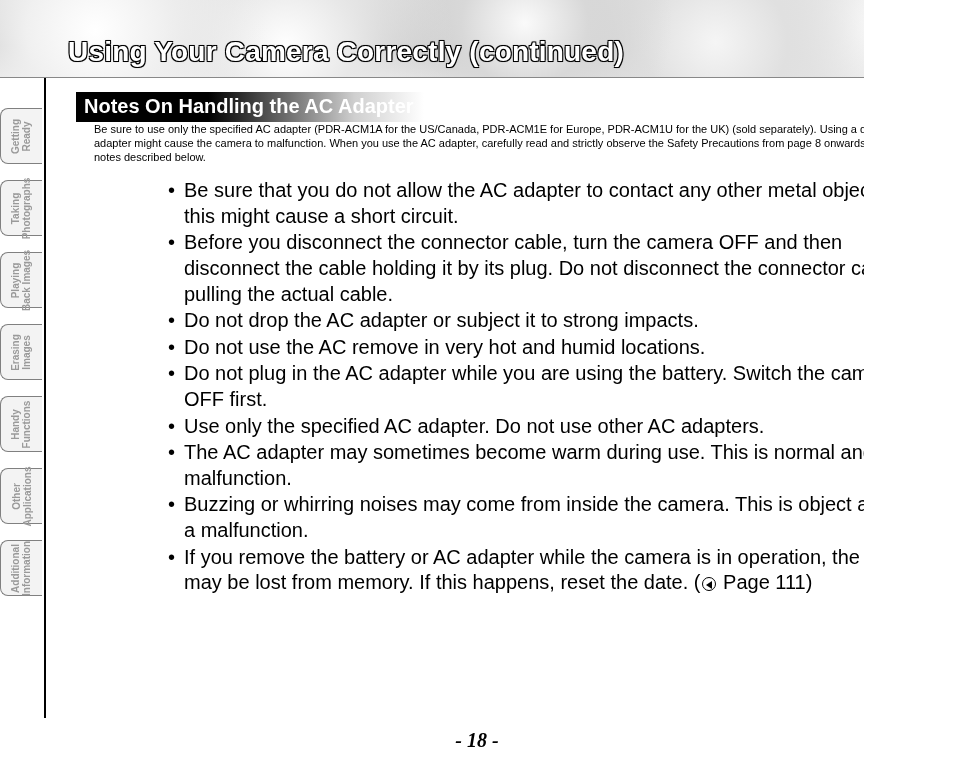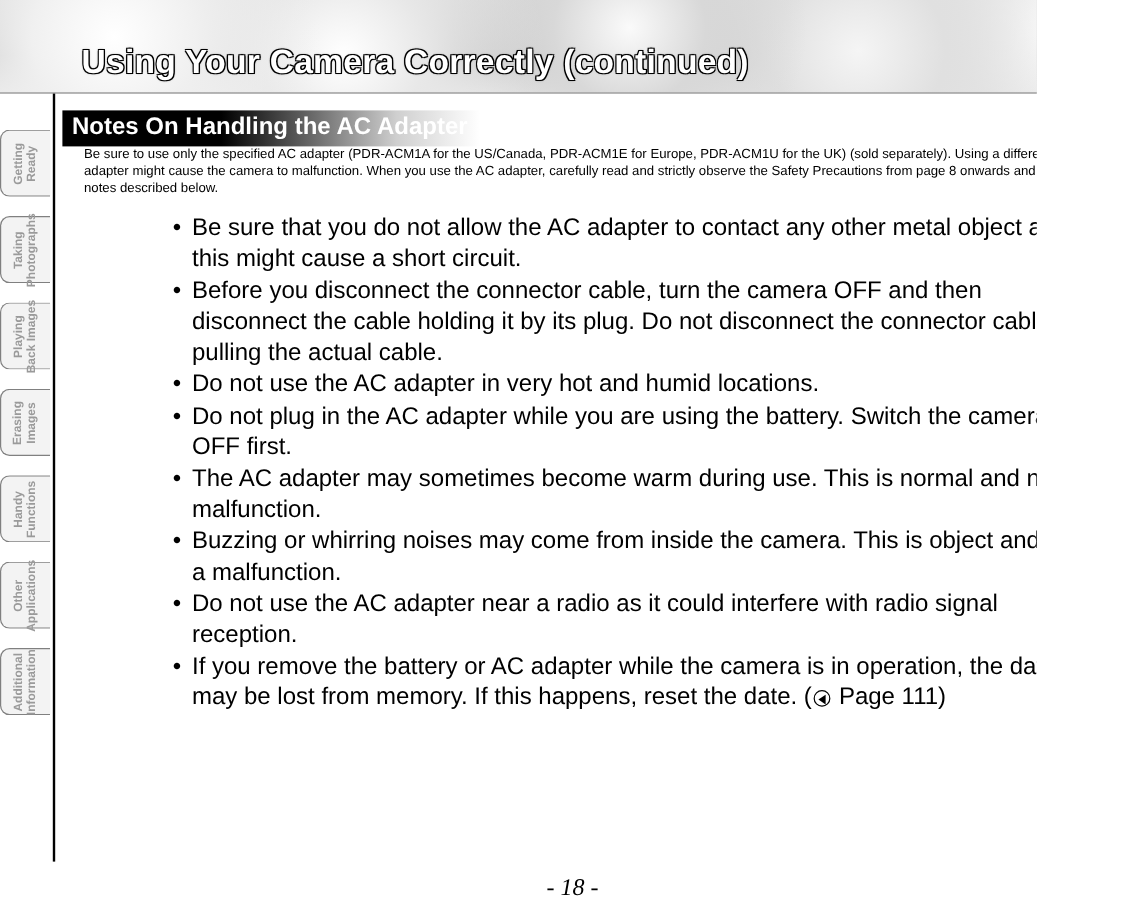--- a/index.html
+++ b/index.html
@@ -35,42 +35,42 @@
     display:flex; align-items:center; justify-content:center;
     position:relative;
   }
   .tab-label {
     transform:rotate(-90deg);
     white-space:nowrap;
     font-size:10px; font-weight:bold; color:#9a9a9a;
     line-height:1.05; text-align:center;
   }
   
-  .content { position:absolute; left:52px; top:92px; width:870px; }
+  .content { position:absolute; left:76px; top:92px; width:870px; }
   .section-header {
     font-size:20px; font-weight:bold; color:#fff;
     padding:3px 10px 4px 8px;
     background:linear-gradient(90deg,#000 0%, #000 38%, #6a6a6a 60%, #cfcfcf 80%, #fff 100%);
     display:inline-block; min-width:340px;
   }
   .intro { margin:0 18px 0 18px; font-size:11px; line-height:1.28; }
   .bullets { margin:14px 18px 0 92px; }
   .bullets li { list-style:none; position:relative; padding-left:16px; font-size:20px; line-height:1.28; margin-bottom:1px; }
   .bullets li::before { content:"•"; position:absolute; left:0; top:0; }
   .reficon {
     display:inline-block; width:14px; height:14px; border:1.5px solid #000; border-radius:50%;
     vertical-align:-2px; position:relative; margin:0 2px 0 1px;
   }
   .reficon::after {
     content:""; position:absolute; left:3px; top:3px; width:0; height:0;
     border-top:4px solid transparent; border-bottom:4px solid transparent; border-right:6px solid #000;
   }
   .page-number {
     position:absolute; left:0; bottom:18px; width:954px; text-align:center;
-    font-style:italic; font-weight:normal; font-family:"Times New Roman",serif; font-size:20px;
+    font-style:italic; font-weight:bold; font-family:"Times New Roman",serif; font-size:20px;
   }
 </style>
 </head>
 <body>
 
 <div class="page">
   <div class="banner"></div>
   <div class="page-title">Using Your Camera Correctly (continued)</div>
 
   <div class="vline"></div>
@@ -98,25 +98,26 @@
         <div class="tab-label">Additional<br>Information</div>
       </div>
   </div>
 
   <div class="content">
     <div class="section-header">Notes On Handling the AC Adapter</div>
     <p class="intro">Be sure to use only the specified AC adapter (PDR-ACM1A for the US/Canada, PDR-ACM1E for Europe, PDR-ACM1U for the UK) (sold separately). Using a different AC adapter might cause the camera to malfunction. When you use the AC adapter, carefully read and strictly observe the Safety Precautions from page 8 onwards and the notes described below.</p>
     <ul class="bullets">
       <li>Be sure that you do not allow the AC adapter to contact any other metal object as this might cause a short circuit.</li>
       <li>Before you disconnect the connector cable, turn the camera OFF and then disconnect the cable holding it by its plug. Do not disconnect the connector cable by pulling the actual cable.</li>
-      <li>Do not use the AC adapter in very hot and humid locations.</li>
+      <li>Do not drop the AC adapter or subject it to strong impacts.</li>
+      <li>Do not use the AC remove in very hot and humid locations.</li>
       <li>Do not plug in the AC adapter while you are using the battery. Switch the camera OFF first.</li>
+      <li>Use only the specified AC adapter. Do not use other AC adapters.</li>
       <li>The AC adapter may sometimes become warm during use. This is normal and not a malfunction.</li>
       <li>Buzzing or whirring noises may come from inside the camera. This is object and not a malfunction.</li>
-      <li>Do not use the AC adapter near a radio as it could interfere with radio signal reception.</li>
       <li>
         <span>If you remove the battery or AC adapter while the camera is in operation, the date may be lost from memory. If this happens, reset the date. (</span><span class="reficon"></span><span> Page 111)</span>
       </li>
     </ul>
   </div>
 
   <div class="page-number">- 18 -</div>
 </div>
 
 </body></html>

